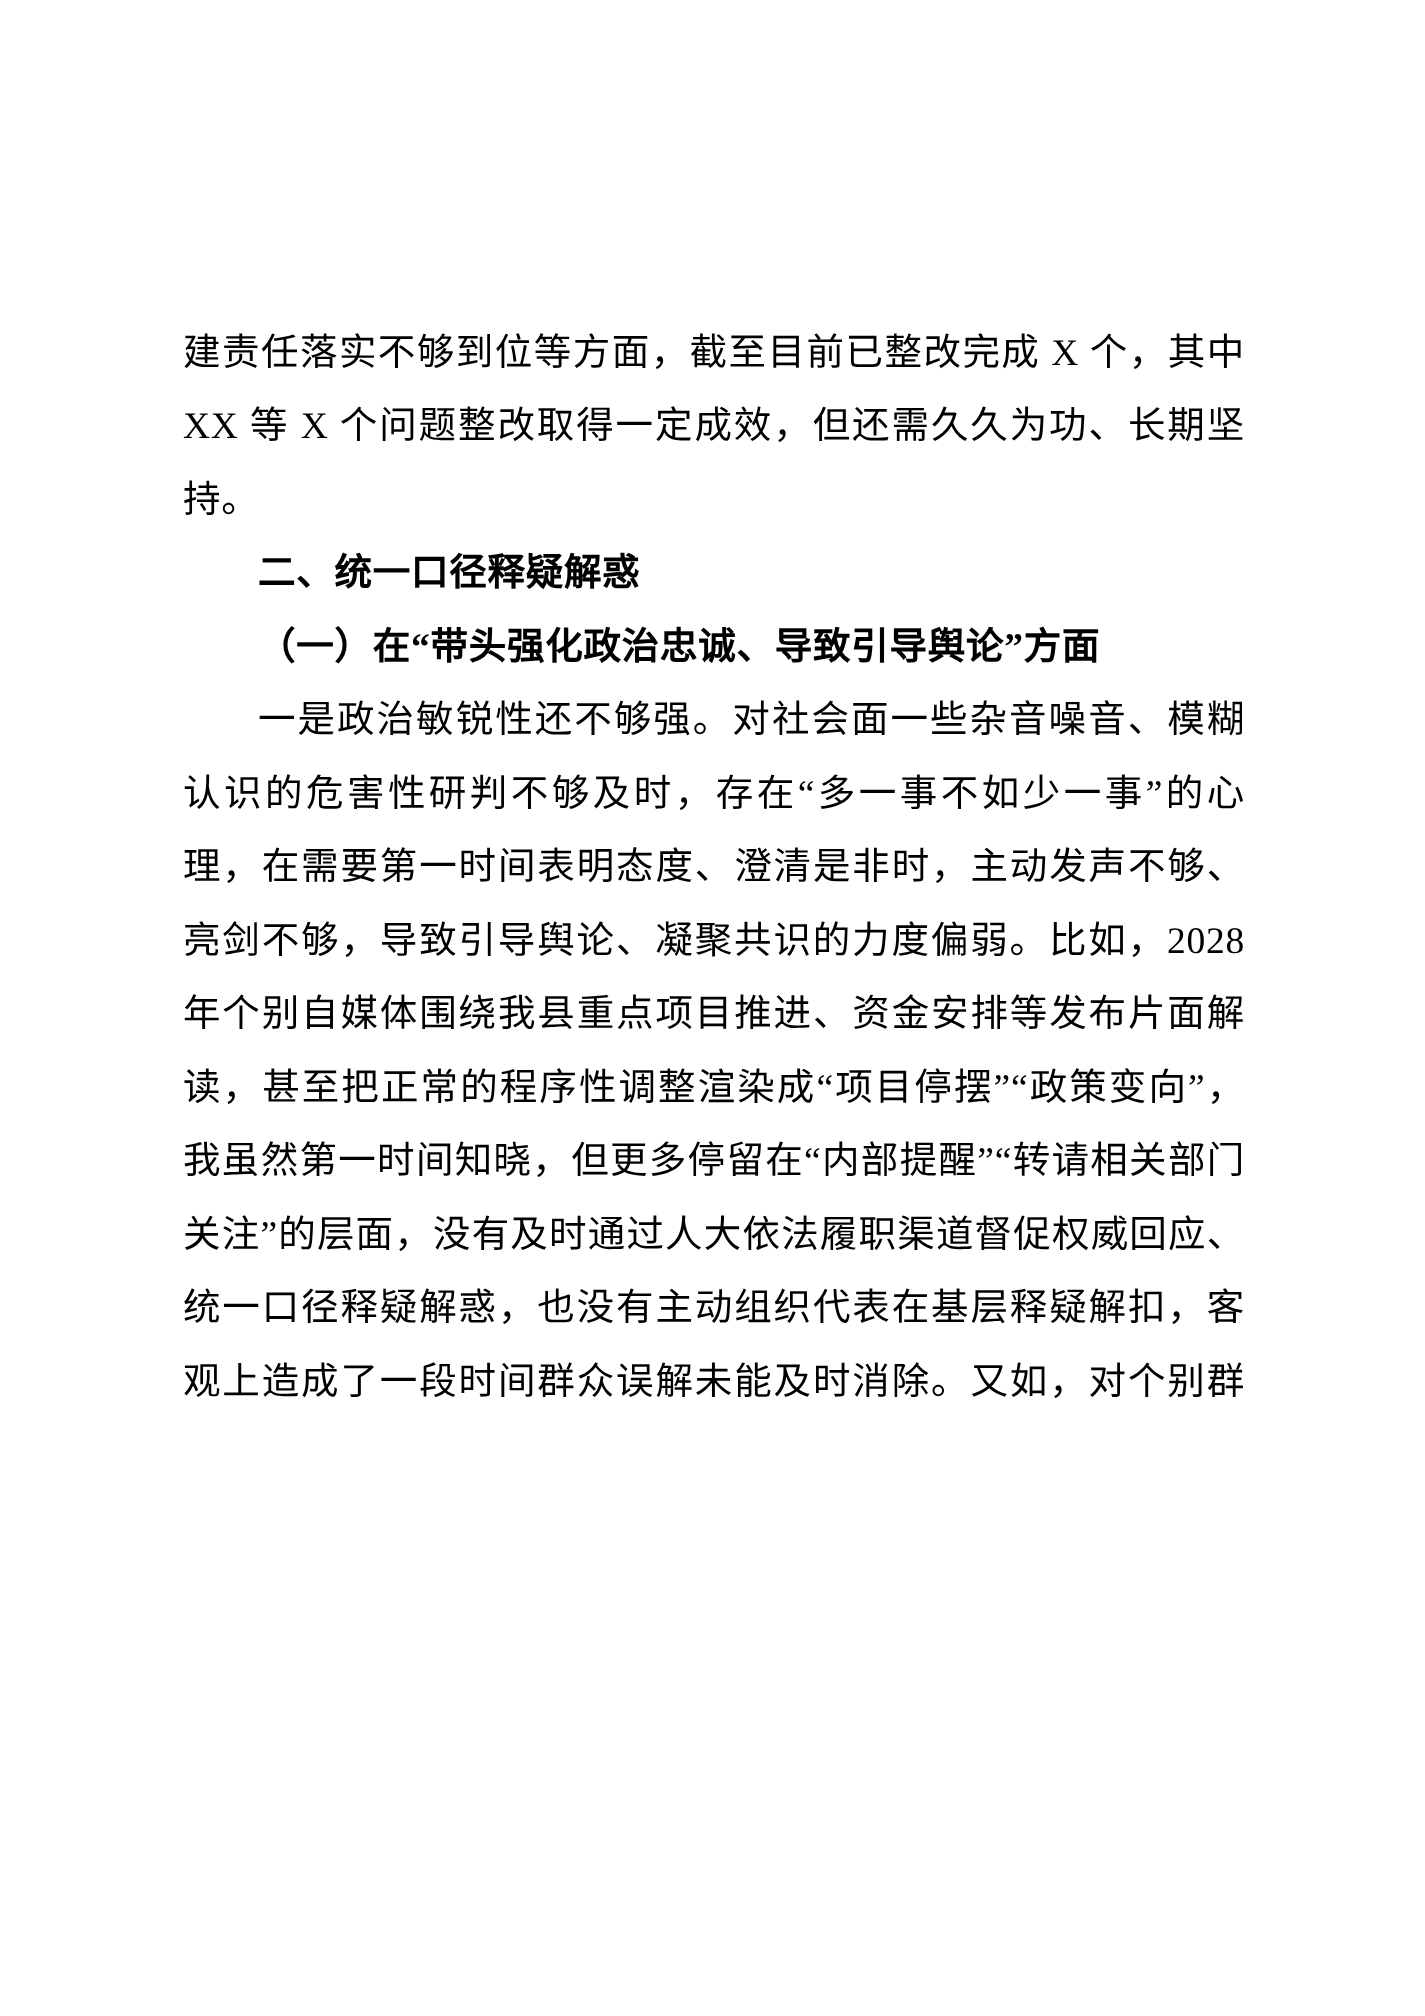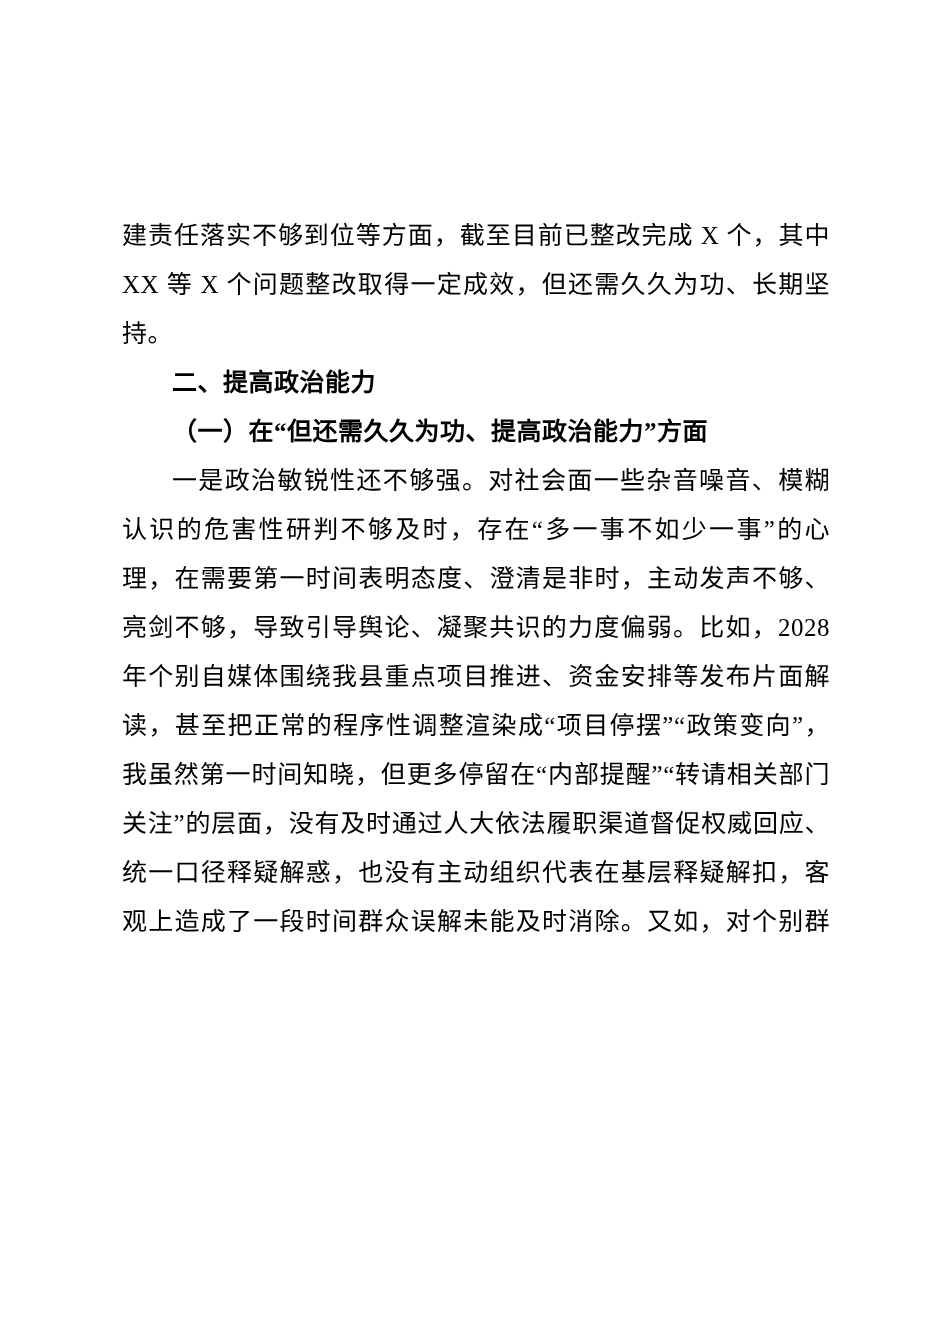--- a/index.html
+++ b/index.html
@@ -52,19 +52,19 @@
   }
 </style>
 </head>
 <body>
 
 <div class="page">
 
   <p class="para no-indent">建责任落实不够到位等方面，截至目前已整改完成 X 个，其中 XX 等 X 个问题整改取得一定成效，但还需久久为功、长期坚持。</p>
 
 
-  <h2 class="heading-hei">二、提高政治能力</h2>
+  <h2 class="heading-hei">二、统一口径释疑解惑</h2>
 
-  <h3 class="heading-kai kaiti">（一）在“但还需久久为功、提高政治能力”方面</h3>
+  <h3 class="heading-kai kaiti">（一）在“带头强化政治忠诚、导致引导舆论”方面</h3>
 
   <p class="para">一是政治敏锐性还不够强。对社会面一些杂音噪音、模糊认识的危害性研判不够及时，存在“多一事不如少一事”的心理，在需要第一时间表明态度、澄清是非时，主动发声不够、亮剑不够，导致引导舆论、凝聚共识的力度偏弱。比如，2028 年个别自媒体围绕我县重点项目推进、资金安排等发布片面解读，甚至把正常的程序性调整渲染成“项目停摆”“政策变向”，我虽然第一时间知晓，但更多停留在“内部提醒”“转请相关部门关注”的层面，没有及时通过人大依法履职渠道督促权威回应、统一口径释疑解惑，也没有主动组织代表在基层释疑解扣，客观上造成了一段时间群众误解未能及时消除。又如，对个别群众在代表</p>
 
 </div>
 
 </body></html>

